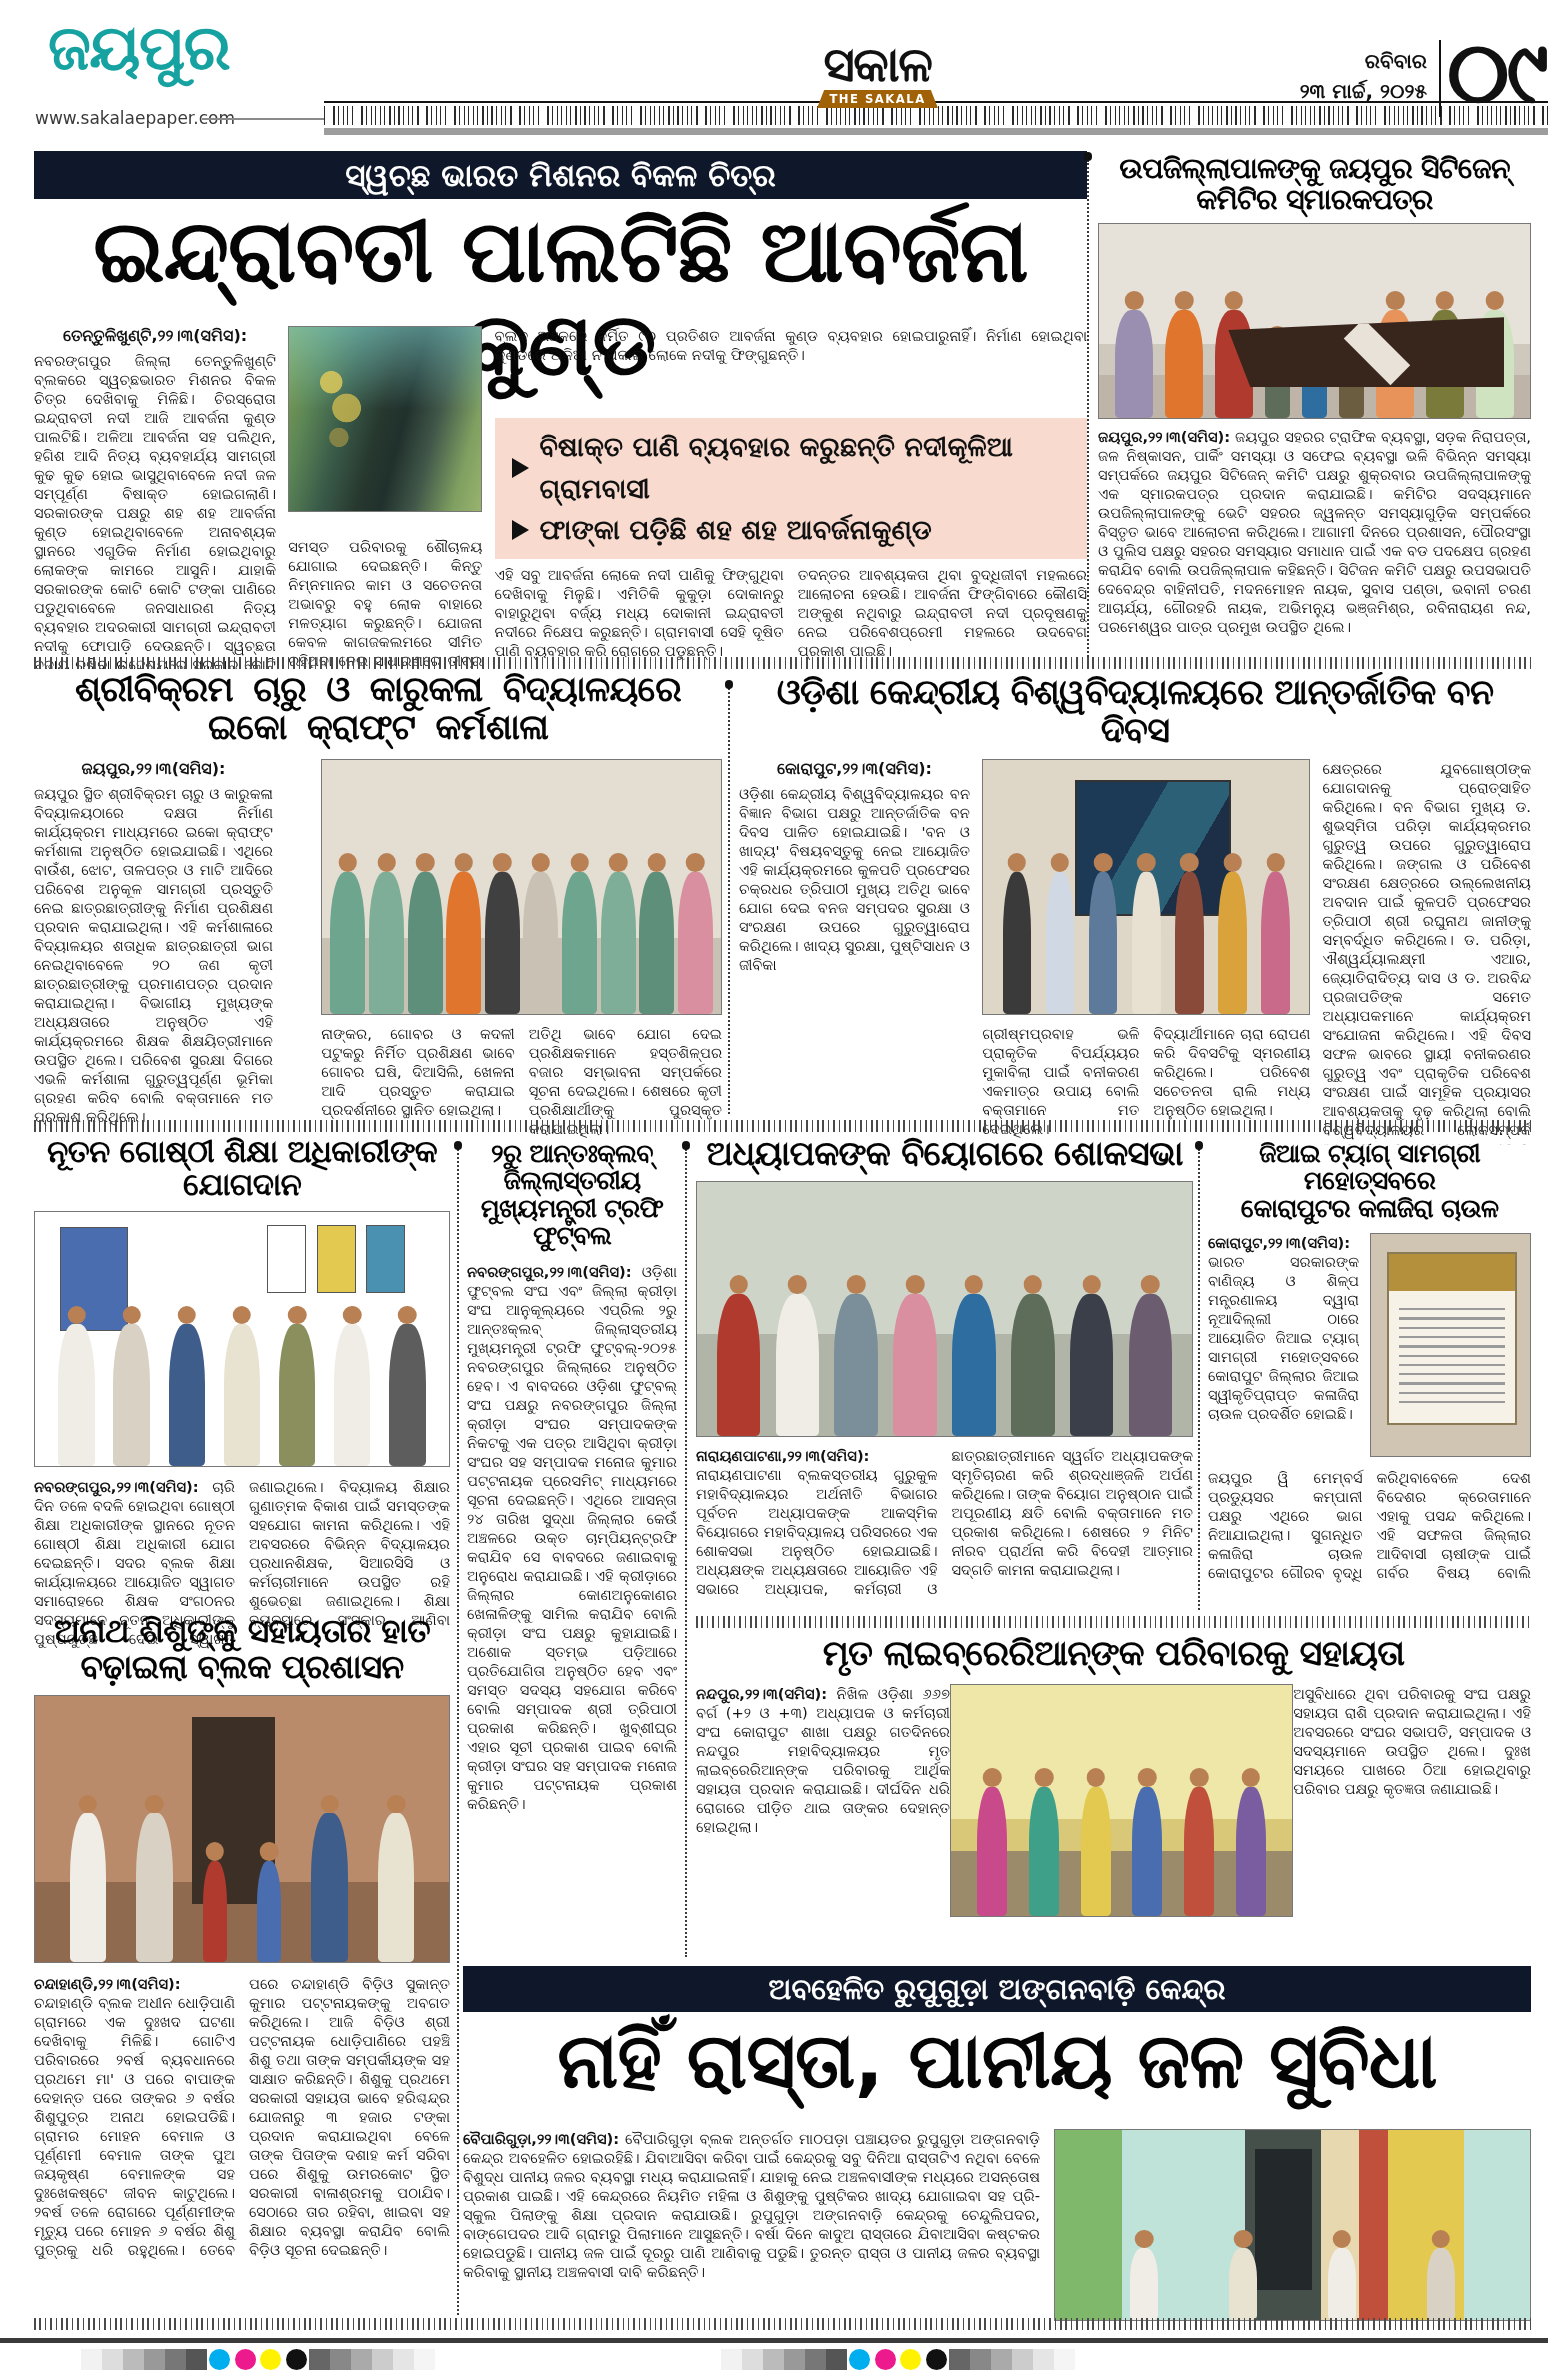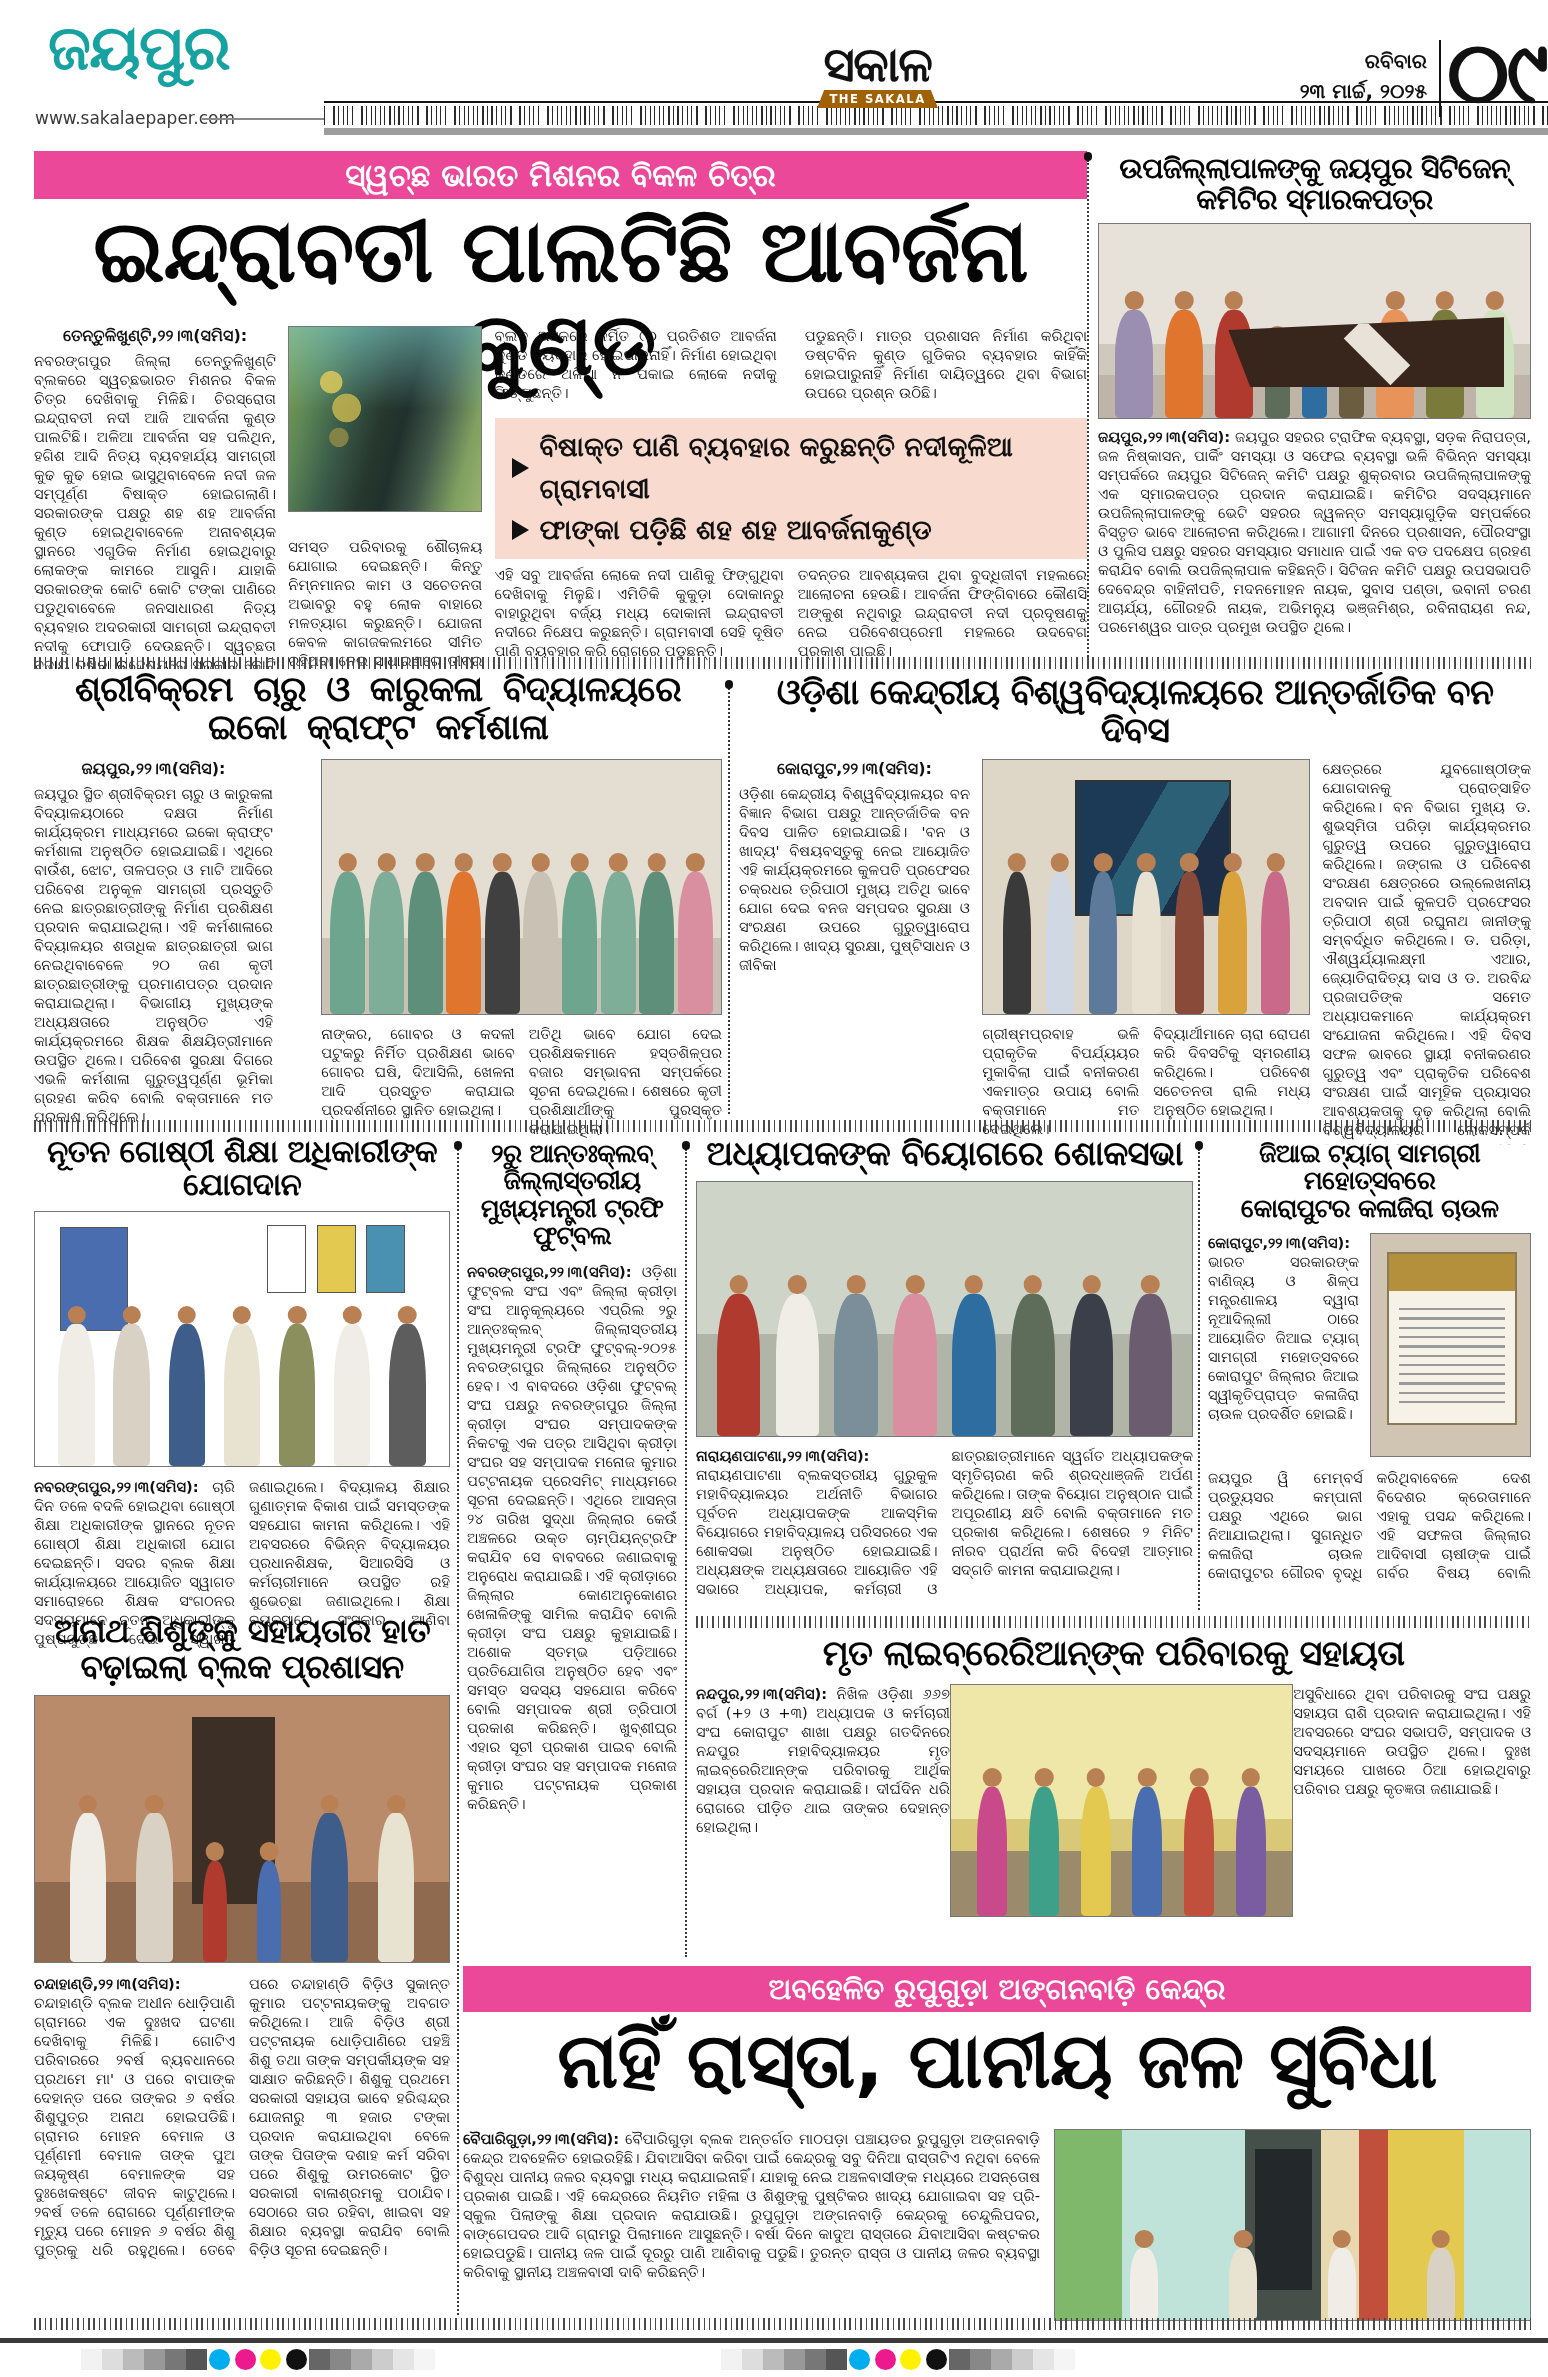--- a/index.html
+++ b/index.html
@@ -14,21 +14,21 @@
              background:repeating-linear-gradient(90deg,#2a2a2a 0 1.5px,transparent 1.5px 4.6px,#2a2a2a 4.6px 5.4px,transparent 5.4px 9.3px);}
   .hdr-gray{position:absolute;left:324px;top:128px;width:1225px;height:7px;background:#9d9d9d;}
   .paper-logo{position:absolute;left:804px;top:40px;width:147px;text-align:center;}
   .paper-logo .nm{font-size:48px;font-weight:900;letter-spacing:-1.5px;line-height:1;}
   .paper-logo .tg{display:inline-block;margin-top:1.5px;background:#a16207;color:#fff;font-size:11.6px;font-weight:bold;
                   letter-spacing:1.5px;padding:2.3px 12.3px;clip-path:polygon(6% 0,94% 0,100% 100%,0 100%);}
   .daydate{position:absolute;left:1265px;top:46px;width:162px;text-align:right;font-size:20px;font-weight:bold;line-height:1.5;}
   .pg-bar{position:absolute;left:1439px;top:40px;width:2.3px;height:77px;background:#111;}
   .pg-num{position:absolute;left:1447px;top:21.6px;font-size:86px;font-weight:900;letter-spacing:-3.1px;}
   
-  .kicker{background:#ec4899;color:#fff;text-align:center;font-weight:bold;}
+  .kicker{background:#0f172a;color:#fff;text-align:center;font-weight:bold;}
   .hl{font-weight:900;text-align:center;letter-spacing:-0.8px;line-height:1.08;color:#050505;}
   .txt{font-size:14.7px;line-height:19px;text-align:justify;overflow:hidden;}
   .txt b{font-weight:bold;}
   .dl{text-align:center;font-weight:bold;font-size:16px;margin:0 0 6.2px 0;}
   .cols2{column-count:2;column-gap:14px;}
   .vdot{position:absolute;width:0;border-left:2.3px dotted #3a3a3a;}
   .vdot::before{content:"";position:absolute;top:-7.7px;left:-5.4px;width:8.5px;height:8.5px;background:#111;border-radius:50%;}
   .ticks{background:repeating-linear-gradient(90deg,#4a4a4a 0 1.5px,transparent 1.5px 5.4px);height:11.6px;}
   .abs{position:absolute;}
   
@@ -136,21 +136,20 @@
         <div class="dl">ତେନ୍ତୁଳିଖୁଣ୍ଟି,୨୨।୩(ସମିସ):</div>
         <div class="txt" style="height:318px;">ନବରଙ୍ଗପୁର ଜିଲ୍ଲା ତେନ୍ତୁଳିଖୁଣ୍ଟି ବ୍ଲକରେ ସ୍ୱଚ୍ଛଭାରତ ମିଶନର ବିକଳ ଚିତ୍ର ଦେଖିବାକୁ ମିଳିଛି। ଚିରସ୍ରୋତା ଇନ୍ଦ୍ରାବତୀ ନଦୀ ଆଜି ଆବର୍ଜନା କୁଣ୍ଡ ପାଲଟିଛି। ଅଳିଆ ଆବର୍ଜନା ସହ ପଲିଥିନ, ହଗିଶ ଆଦି ନିତ୍ୟ ବ୍ୟବହାର୍ଯ୍ୟ ସାମଗ୍ରୀ କୁଢ କୁଢ ହୋଇ ଭାସୁଥିବାବେଳେ ନଦୀ ଜଳ ସମ୍ପୂର୍ଣ୍ଣ ବିଷାକ୍ତ ହୋଇଗଲାଣି। ସରକାରଙ୍କ ପକ୍ଷରୁ ଶହ ଶହ ଆବର୍ଜନା କୁଣ୍ଡ ହୋଇଥିବାବେଳେ ଅନାବଶ୍ୟକ ସ୍ଥାନରେ ଏଗୁଡିକ ନିର୍ମାଣ ହୋଇଥିବାରୁ ଲୋକଙ୍କ କାମରେ ଆସୁନି। ଯାହାକି ସରକାରଙ୍କ କୋଟି କୋଟି ଟଙ୍କା ପାଣିରେ ପଡୁଥିବାବେଳେ ଜନସାଧାରଣ ନିତ୍ୟ ବ୍ୟବହାର ଅଦରକାରୀ ସାମଗ୍ରୀ ଇନ୍ଦ୍ରାବତୀ ନଦୀକୁ ଫୋପାଡ଼ି ଦେଉଛନ୍ତି। ସ୍ୱଚ୍ଛତା ବଜାୟ ରଖିବା ଉଦ୍ଦେଶ୍ୟରେ ସରକାର କୋଟି କୋଟି ଟଙ୍କା ବିନିମୟରେ</div>
       </div>
       <div class="lmid">
         <div class="photo ph-river" style="height:184px;"></div>
         <div class="txt" style="margin-top:25px;height:131px;">ସମସ୍ତ ପରିବାରକୁ ଶୌଚାଳୟ ଯୋଗାଇ ଦେଇଛନ୍ତି। କିନ୍ତୁ ନିମ୍ନମାନର କାମ ଓ ସଚେତନତା ଅଭାବରୁ ବହୁ ଲୋକ ବାହାରେ ମଳତ୍ୟାଗ କରୁଛନ୍ତି। ଯୋଜନା କେବଳ କାଗଜକଲମରେ ସୀମିତ ରହିଥିବା ନେଇ ସାଧାରଣରେ ତୀବ୍ର ଅସନ୍ତୋଷ ଦେଖାଦେଇଛି।</div>
       </div>
       <div class="lright">
         <div style="display:flex;gap:28px;height:86px;overflow:hidden;">
           <div class="txt" style="flex:1;">ବ୍ଲକ ଅଞ୍ଚଳରେ ନିର୍ମିତ ୯୦ ପ୍ରତିଶତ ଆବର୍ଜନା କୁଣ୍ଡ ବ୍ୟବହାର ହୋଇପାରୁନାହିଁ। ନିର୍ମାଣ ହୋଇଥିବା କୁଣ୍ଡରେ ଅଳିଆ ନ ପକାଇ ଲୋକେ ନଦୀକୁ ଫିଙ୍ଗୁଛନ୍ତି।</div>
-          <div class="txt" style="flex:1;">ପଡୁଛନ୍ତି। ମାତ୍ର ପ୍ରଶାସନ ନିର୍ମାଣ କରିଥିବା ଡଷ୍ଟବିନ କୁଣ୍ଡ ଗୁଡିକର ବ୍ୟବହାର କାହିଁକି ହୋଇପାରୁନାହିଁ ନିର୍ମାଣ ଦାୟିତ୍ୱରେ ଥିବା ବିଭାଗ ଉପରେ ପ୍ରଶ୍ନ ଉଠିଛି।</div>
         </div>
         <div class="bbox">
           <div class="brow">
             <span class="arrow"></span>
             <span>ବିଷାକ୍ତ ପାଣି ବ୍ୟବହାର କରୁଛନ୍ତି ନଦୀକୂଳିଆ ଗ୍ରାମବାସୀ</span>
           </div>
           <div class="brow">
             <span class="arrow"></span>
             <span>ଫାଙ୍କା ପଡ଼ିଛି ଶହ ଶହ ଆବର୍ଜନାକୁଣ୍ଡ</span>
           </div>

